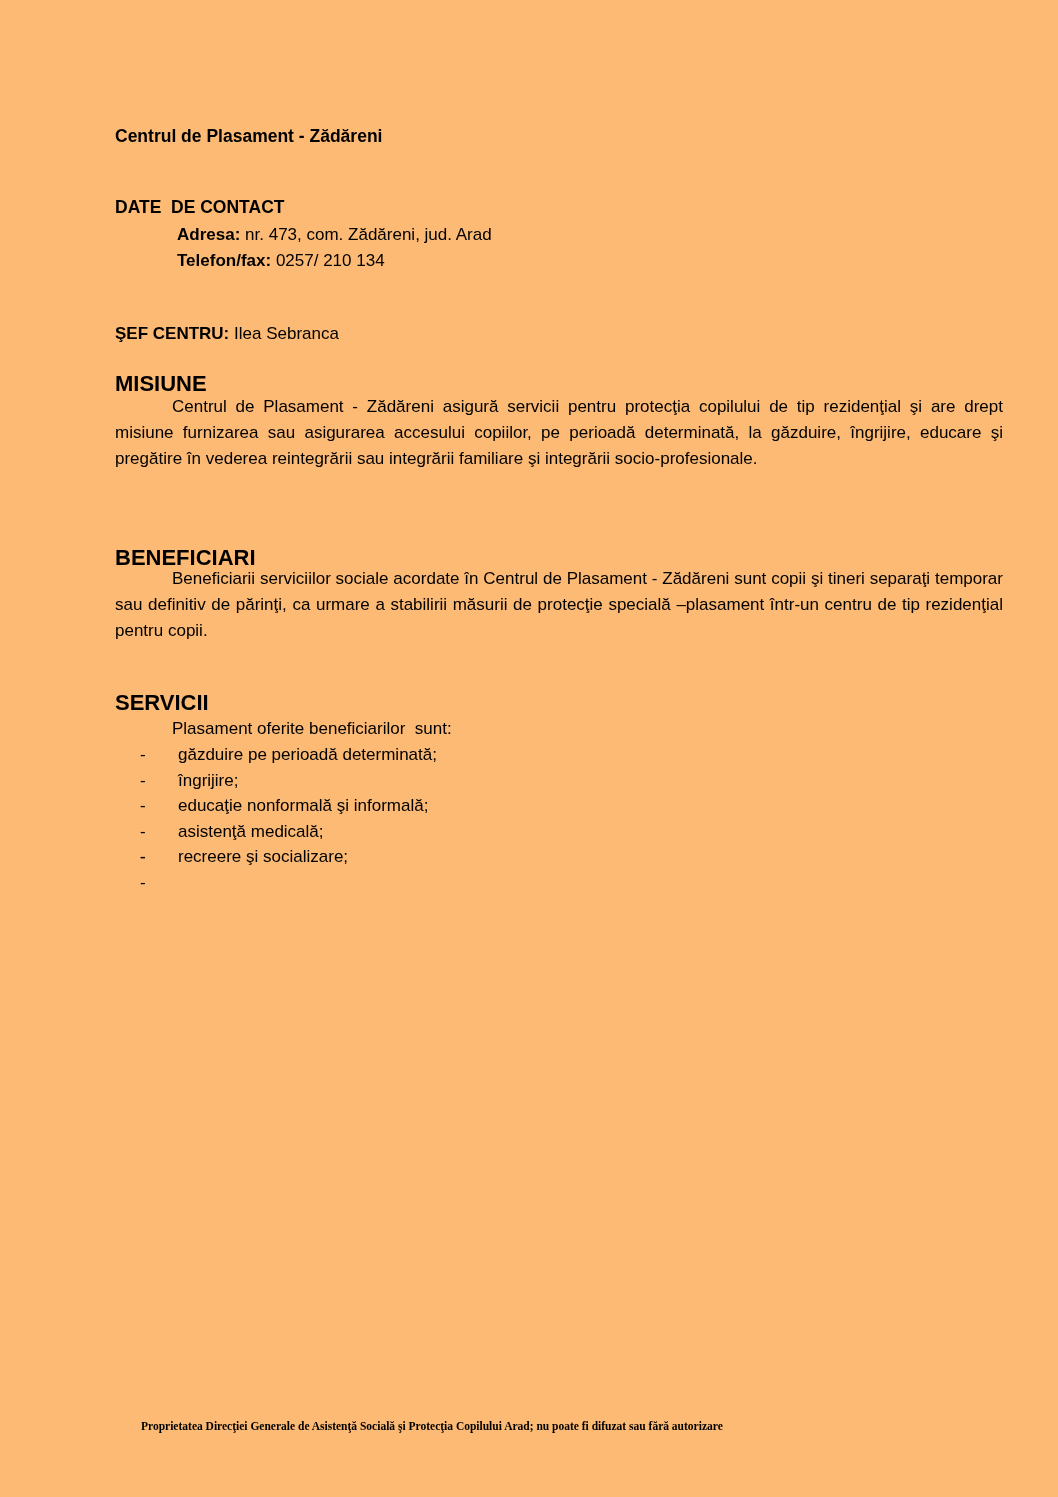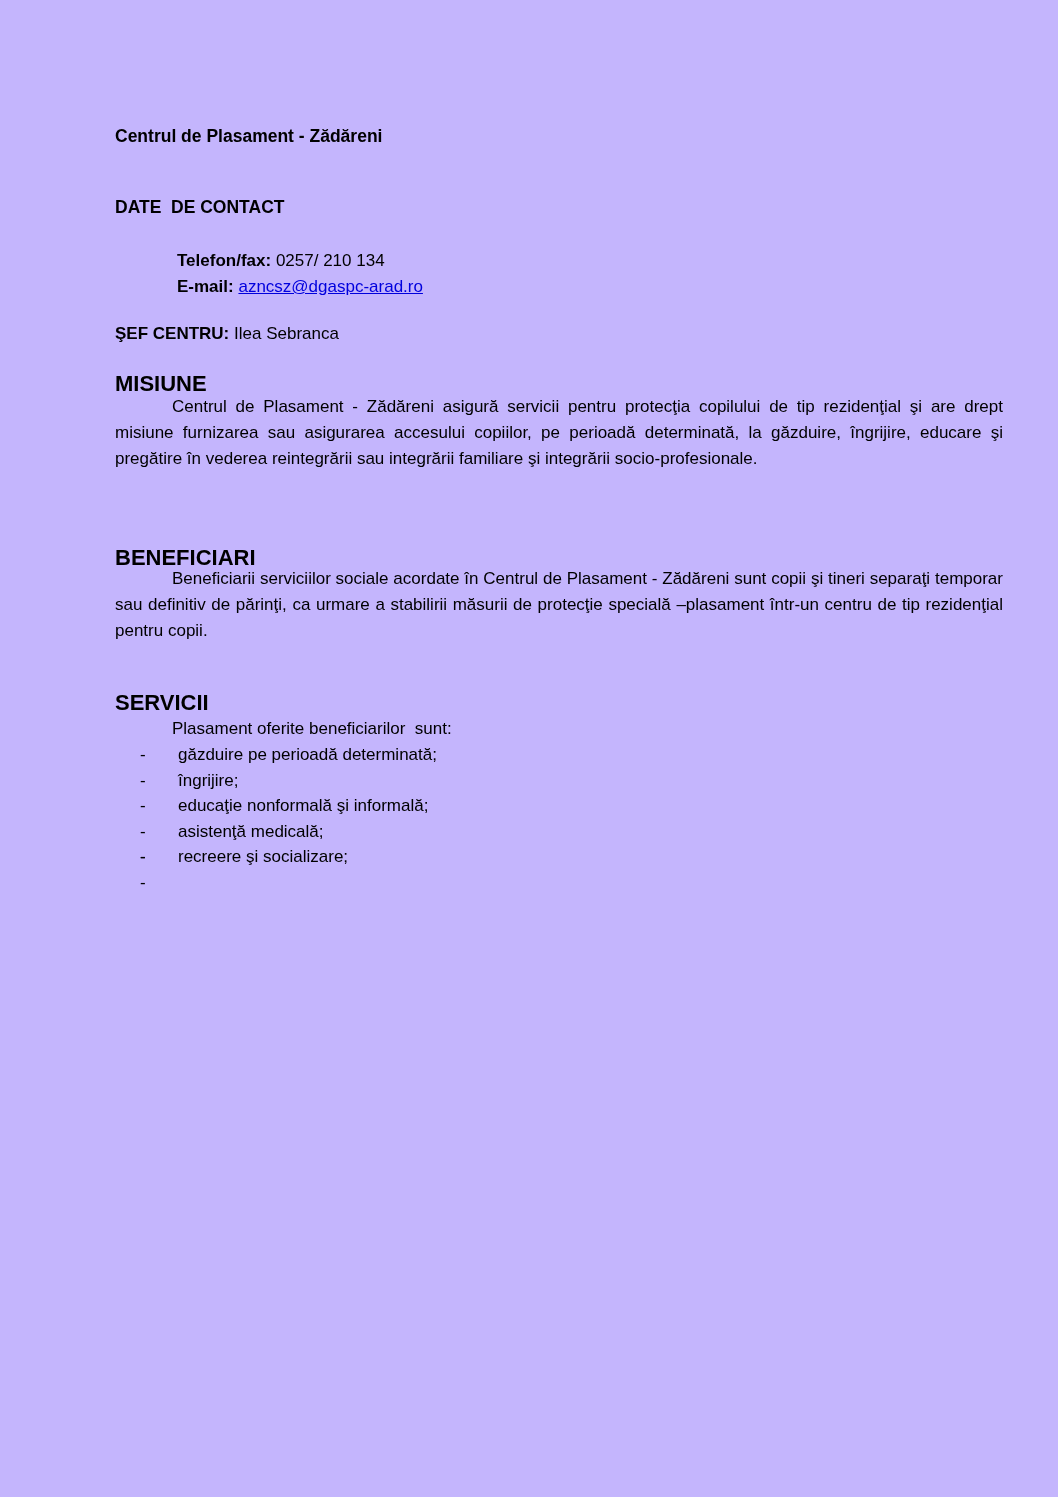--- a/index.html
+++ b/index.html
@@ -1,21 +1,21 @@
 <!DOCTYPE html>
 <html><head>
 <meta charset="utf-8">
 <style>
   * { margin:0; padding:0; box-sizing:border-box; }
   html,body { background:#ffffff; }
   .page {
     position:relative;
     width:1058px;
     height:1497px;
-    background:#c4b5fd;
+    background:#fdba74;
     font-family:"Liberation Sans", sans-serif;
     color:#000000;
     font-size:17px;
     overflow:hidden;
   }
   .abs { position:absolute; }
   .keep-spaces { white-space:pre-wrap; }
   .doc-title { left:115px; top:126px; font-weight:bold; font-size:17.5px; }
   .contact-heading { left:115px; top:197px; font-weight:bold; font-size:17.5px; }
   .contact-line { left:177px; line-height:26px; }
@@ -63,30 +63,30 @@
 </style>
 </head>
 <body>
 
 <div class="page">
 
   <div class="abs doc-title">Centrul de Plasament - Zădăreni</div>
 
   <div class="abs contact-heading keep-spaces">DATE  DE CONTACT</div>
 
+  <div class="abs contact-line line-adresa">
+    <span class="lbl">Adresa:</span>
+    <span>nr. 473, com. Zădăreni, jud. Arad</span>
+  </div>
 
   <div class="abs contact-line line-telefon">
     <span class="lbl">Telefon/fax:</span>
     <span>0257/ 210 134</span>
   </div>
 
-  <div class="abs contact-line line-email">
-    <span class="lbl">E-mail:</span>
-    <a href="#" class="email-link">azncsz@dgaspc-arad.ro</a>
-  </div>
 
   <div class="abs sef-line">
     <span class="lbl">ŞEF CENTRU:</span>
     <span>Ilea Sebranca</span>
   </div>
 
   <div class="abs section-heading h-misiune">MISIUNE</div>
   <div class="abs para p-misiune">Centrul de Plasament - Zădăreni asigură servicii pentru protecţia copilului de tip rezidenţial şi are drept misiune furnizarea sau asigurarea accesului copiilor, pe perioadă determinată, la găzduire, îngrijire, educare şi pregătire în vederea reintegrării sau integrării familiare şi integrării socio-profesionale.</div>
 
   <div class="abs section-heading h-beneficiari">BENEFICIARI</div>
@@ -117,14 +117,15 @@
     </div>
     <div class="service-item">
       <span class="dash">-</span>
       <span>recreere şi socializare;</span>
     </div>
     <div class="service-item">
       <span class="dash">-</span>
     </div>
   </div>
 
+  <div class="abs footer-note">Proprietatea Direcţiei Generale de Asistenţă Socială şi Protecţia Copilului Arad; nu poate fi difuzat sau fără autorizare</div>
 
 </div>
 
 </body></html>

